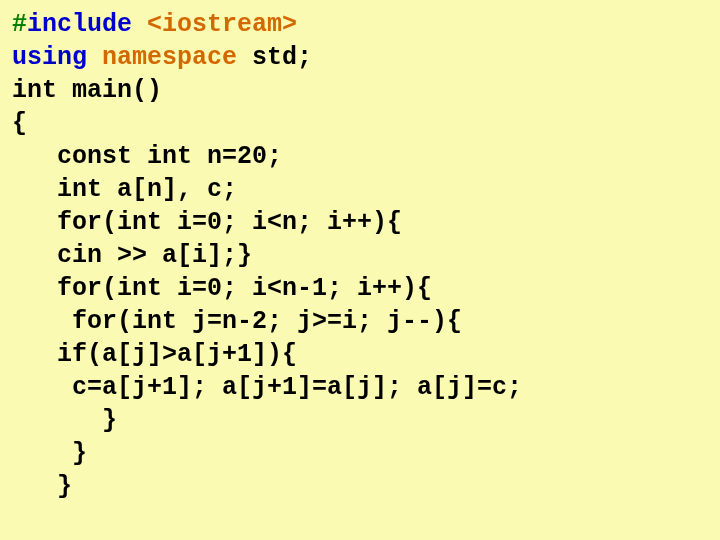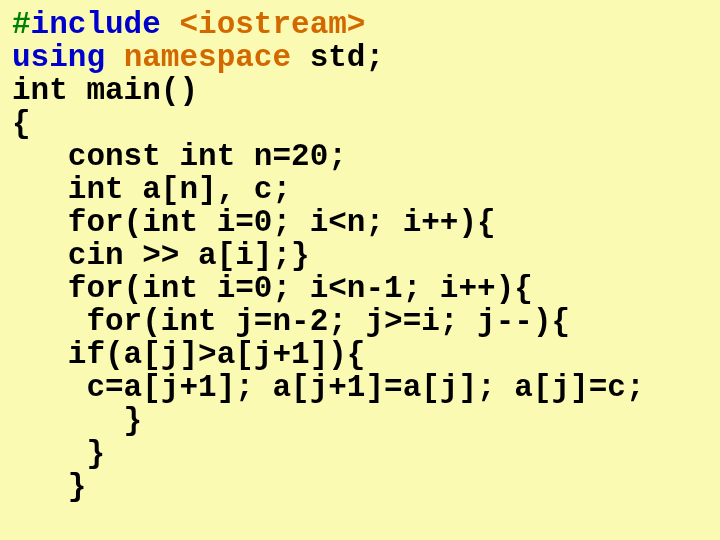--- a/index.html
+++ b/index.html
@@ -12,21 +12,21 @@
   body {
     background: #fff;
   }
   .code-block {
     background: #fbfab3;
     width: 720px;
     height: 540px;
     box-sizing: border-box;
     padding: 8px 12px 8px 12px;
     font-family: "Courier New", Courier, monospace;
-    font-size: 31px;
+    font-size: 25px;
     font-weight: bold;
     line-height: 33px;
     white-space: pre;
     color: #000;
   }
   .tok-green  { color: #008000; }
   .tok-blue   { color: #0000cc; }
   .tok-orange { color: #d26900; }
   .tok-black  { color: #000; }
 </style>

